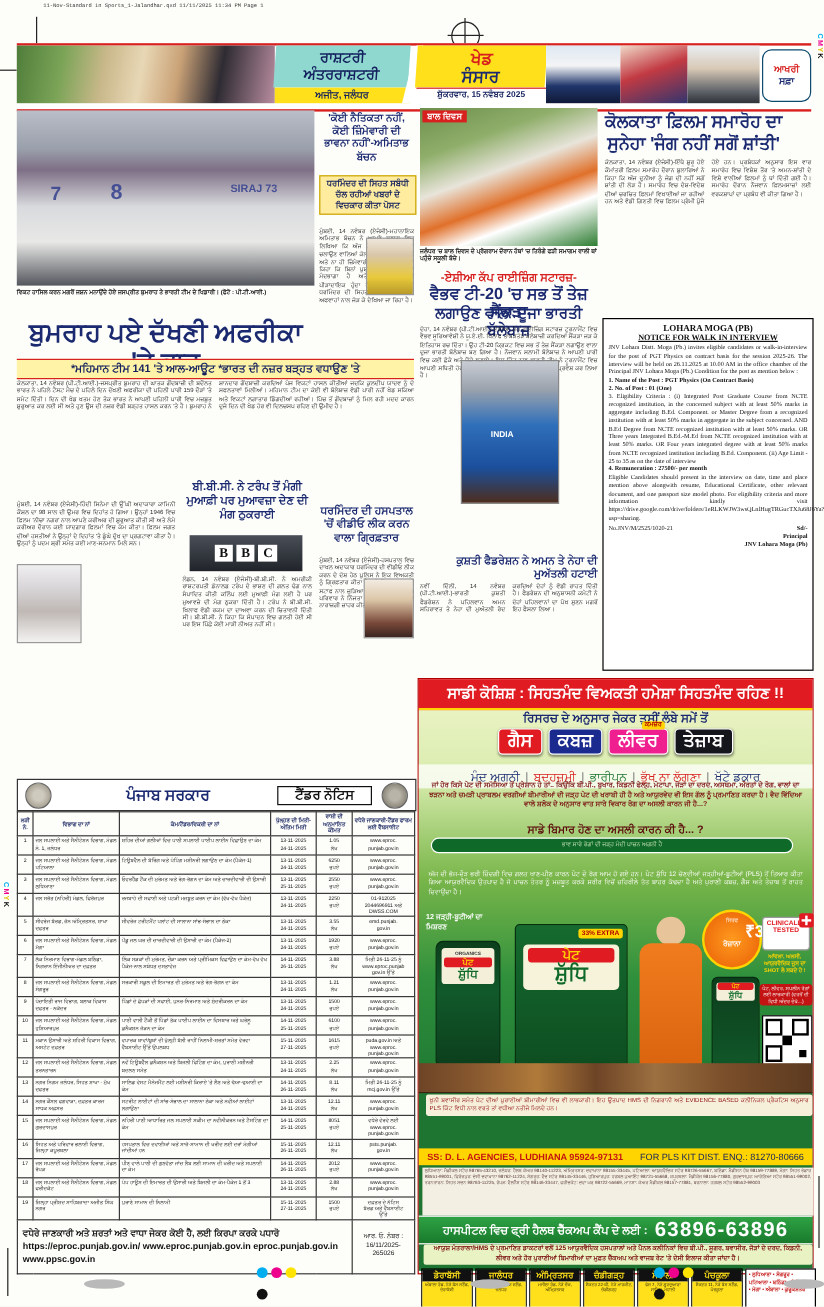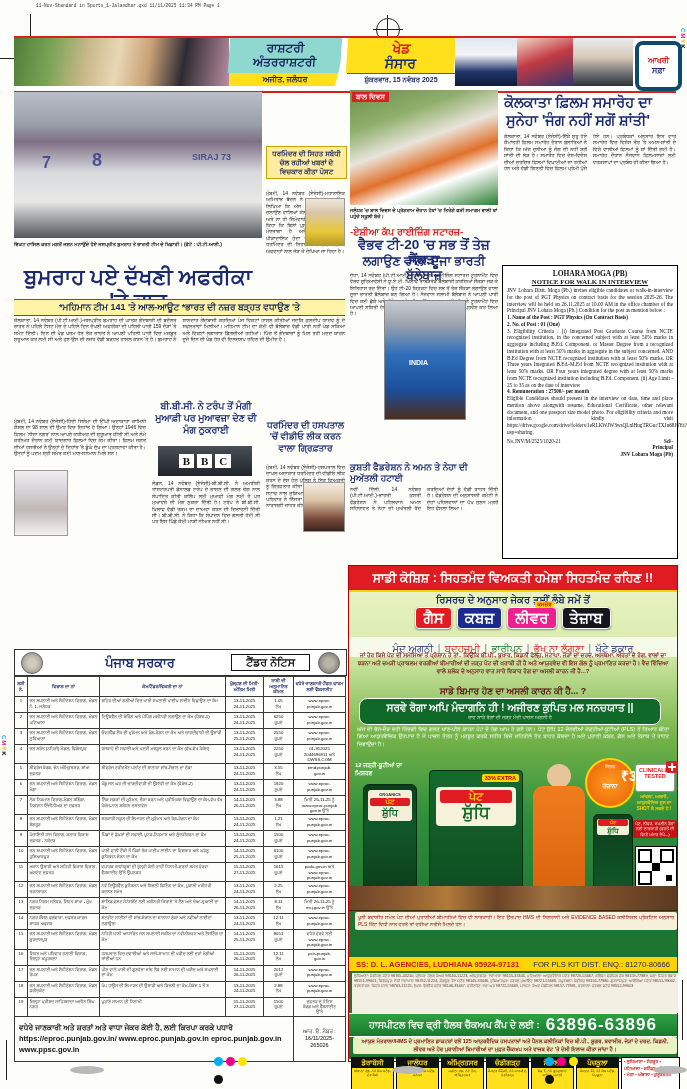--- a/index.html
+++ b/index.html
@@ -3,21 +3,21 @@
 <meta charset="utf-8">
 <style>
   html,body{margin:0;padding:0;background:#e9e9e6;}
   #page{position:relative;width:687px;height:1089px;background:#fdfdfa;font-family:"Liberation Sans",sans-serif;overflow:hidden;margin:0 auto;color:#111;}
   .abs{position:absolute;}
   .photo{background-size:cover;overflow:hidden;}
   .cap{font-size:5px;line-height:1.2;color:#111;}
   .body-txt{font-size:5px;line-height:1.28;text-align:justify;color:#1c1c1c;}
   .navy{color:#1b2a70;}
   .red{color:#d8201f;}
-  .kicker{font-weight:bold;color:#d8201f;text-align:left;}
+  .kicker{font-weight:bold;color:#d8201f;text-align:center;}
   .two-col{column-count:2;column-gap:6px;}
   
   .mast-box{display:flex;flex-direction:column;align-items:center;justify-content:center;font-weight:bold;text-align:center;}
   
   table.tender{border-collapse:collapse;width:331px;table-layout:fixed;}
   table.tender td,table.tender th{border:0.6px solid #3a3a3a;padding:1px 1.5px;font-size:4.3px;line-height:1.25;vertical-align:top;overflow:hidden;}
   table.tender th{font-weight:bold;color:#14215e;text-align:center;vertical-align:middle;font-size:4.6px;}
   td.c{text-align:center;}
   td.pre{white-space:pre-line;text-align:center;}
   tr.data-row{height:16px;}
@@ -66,56 +66,57 @@
     <div class="abs" style="left:215px;top:35px;width:112px;height:13px;background:#ffe01a;color:#14215e;font-weight:bold;font-size:8px;text-align:center;line-height:13px;">ਅਜੀਤ, ਜਲੰਧਰ</div>
     <div class="abs" style="left:327px;top:0;width:6px;height:48px;background:#fff;transform:skewX(-14deg);"></div>
     <div class="abs mast-box" style="left:333px;top:0;width:108px;height:35px;background:#ffe01a;font-size:14px;line-height:1.05;transform:skewX(-4deg);">
       <span class="red">ਖੇਡ</span>
       <span class="navy">ਸੰਸਾਰ</span>
     </div>
     <div class="abs" style="left:333px;top:35px;width:108px;height:13px;background:#fff;border-top:1px solid #d8201f;color:#14215e;font-weight:bold;font-size:7px;text-align:center;line-height:12px;">ਸ਼ੁੱਕਰਵਾਰ, 15 ਨਵੰਬਰ 2025</div>
     <div class="abs photo" style="left:441px;top:0;width:62px;height:48px;background:linear-gradient(180deg,#dfe8f2 0%,#f3f4f6 35%,#20366b 70%,#101a38 100%);"></div>
     <div class="abs photo" style="left:503px;top:0;width:56px;height:48px;background:linear-gradient(160deg,#f0d9c8 0%,#c23a43 45%,#32356e 100%);"></div>
     <div class="abs photo" style="left:559px;top:0;width:60px;height:48px;background:linear-gradient(180deg,#e9edf1 0%,#d8c9b6 40%,#5d6168 80%,#2f3237 100%);"></div>
-    <div class="abs mast-box" style="left:621px;top:3px;width:39px;height:42px;background:#fff;border-radius:8px;border:4px solid #0c4a6e;font-size:8px;line-height:1.3;">
+    <div class="abs mast-box" style="left:621px;top:3px;width:39px;height:42px;background:#fff;border-radius:8px;border:1px solid #0c4a6e;font-size:8px;line-height:1.3;">
       <span class="red">ਆਖਰੀ</span>
       <span class="navy">ਸਫ਼ਾ</span>
     </div>
   </div>
 
   <div class="abs photo" style="left:14px;top:92px;width:248px;height:146px;background:linear-gradient(180deg,#b9bec7 0%,#9aa0ab 22%,#7e6f86 34%,#d8dadd 55%,#e8e8e6 75%,#54575e 100%);">
     <span class="abs" style="left:28px;top:62px;color:#2c3a8c;font-weight:bold;font-size:16px;opacity:.8;">7</span>
     <span class="abs" style="left:78px;top:58px;color:#2c3a8c;font-weight:bold;font-size:18px;opacity:.8;">8</span>
     <span class="abs" style="left:178px;top:60px;color:#2c3a8c;font-weight:bold;font-size:9px;opacity:.8;">SIRAJ 73</span>
   </div>
   <div class="abs cap" style="left:14px;top:241px;width:248px;font-weight:bold;">ਵਿਕਟ ਹਾਸਿਲ ਕਰਨ ਮਗਰੋਂ ਜਸ਼ਨ ਮਨਾਉਂਦੇ ਹੋਏ ਜਸਪ੍ਰੀਤ ਬੁਮਰਾਹ ਤੇ ਭਾਰਤੀ ਟੀਮ ਦੇ ਖਿਡਾਰੀ। (ਫੋਟੋ : ਪੀ.ਟੀ.ਆਈ.)</div>
   <div class="abs navy" style="left:14px;top:266px;width:248px;font-size:21.5px;font-weight:bold;text-align:center;line-height:1.1;">ਬੁਮਰਾਹ ਪਏ ਦੱਖਣੀ ਅਫਰੀਕਾ 'ਤੇ ਭਾਰੂ</div>
   <div class="abs" style="left:14px;top:299px;width:331px;background:#fff3a8;border-top:1px solid #d8201f;border-bottom:1px solid #d8201f;color:#14215e;font-weight:bold;font-size:9px;text-align:center;padding:2px 0;">*ਮਹਿਮਾਨ ਟੀਮ 141 'ਤੇ ਆਲ-ਆਊਟ  *ਭਾਰਤ ਦੀ ਨਜ਼ਰ ਬੜ੍ਹਤ ਵਧਾਉਣ 'ਤੇ</div>
   <div class="abs body-txt two-col" style="left:14px;top:317px;width:331px;height:78px;">ਕੋਲਕਾਤਾ, 14 ਨਵੰਬਰ (ਪੀ.ਟੀ.ਆਈ.)-ਜਸਪ੍ਰੀਤ ਬੁਮਰਾਹ ਦੀ ਘਾਤਕ ਗੇਂਦਬਾਜ਼ੀ ਦੀ ਬਦੌਲਤ ਭਾਰਤ ਨੇ ਪਹਿਲੇ ਟੈਸਟ ਮੈਚ ਦੇ ਪਹਿਲੇ ਦਿਨ ਦੱਖਣੀ ਅਫਰੀਕਾ ਦੀ ਪਹਿਲੀ ਪਾਰੀ 159 ਦੌੜਾਂ 'ਤੇ ਸਮੇਟ ਦਿੱਤੀ। ਦਿਨ ਦੀ ਖੇਡ ਖਤਮ ਹੋਣ ਤੱਕ ਭਾਰਤ ਨੇ ਆਪਣੀ ਪਹਿਲੀ ਪਾਰੀ ਵਿਚ ਮਜ਼ਬੂਤ ਸ਼ੁਰੂਆਤ ਕਰ ਲਈ ਸੀ ਅਤੇ ਹੁਣ ਉਸ ਦੀ ਨਜ਼ਰ ਵੱਡੀ ਬੜ੍ਹਤ ਹਾਸਲ ਕਰਨ 'ਤੇ ਹੈ। ਬੁਮਰਾਹ ਨੇ ਸ਼ਾਨਦਾਰ ਗੇਂਦਬਾਜ਼ੀ ਕਰਦਿਆਂ ਪੰਜ ਵਿਕਟਾਂ ਹਾਸਲ ਕੀਤੀਆਂ ਜਦਕਿ ਕੁਲਦੀਪ ਯਾਦਵ ਨੂੰ ਦੋ ਸਫਲਤਾਵਾਂ ਮਿਲੀਆਂ। ਮਹਿਮਾਨ ਟੀਮ ਦਾ ਕੋਈ ਵੀ ਬੱਲੇਬਾਜ਼ ਵੱਡੀ ਪਾਰੀ ਨਹੀਂ ਖੇਡ ਸਕਿਆ ਅਤੇ ਵਿਕਟਾਂ ਲਗਾਤਾਰ ਡਿੱਗਦੀਆਂ ਰਹੀਆਂ। ਪਿੱਚ ਤੋਂ ਗੇਂਦਬਾਜ਼ਾਂ ਨੂੰ ਮਿਲ ਰਹੀ ਮਦਦ ਕਾਰਨ ਦੂਜੇ ਦਿਨ ਦੀ ਖੇਡ ਹੋਰ ਵੀ ਦਿਲਚਸਪ ਰਹਿਣ ਦੀ ਉਮੀਦ ਹੈ।</div>
 
+  <div class="abs navy" style="left:266px;top:93px;width:79px;font-size:8.6px;font-weight:bold;text-align:center;line-height:1.25;">'ਕੋਈ ਨੈਤਿਕਤਾ ਨਹੀਂ, ਕੋਈ ਜ਼ਿੰਮੇਵਾਰੀ ਦੀ ਭਾਵਨਾ ਨਹੀਂ'-ਅਮਿਤਾਭ ਬੱਚਨ</div>
   <div class="abs" style="left:266px;top:146px;width:75px;background:#ffec9e;border:1px solid #c9a400;color:#14215e;font-weight:bold;font-size:7px;text-align:center;padding:2px;line-height:1.3;">ਧਰਮਿੰਦਰ ਦੀ ਸਿਹਤ ਸਬੰਧੀ ਚੱਲ ਰਹੀਆਂ ਖਬਰਾਂ ਦੇ ਵਿਚਕਾਰ ਕੀਤਾ ਪੋਸਟ</div>
   <div class="abs body-txt" style="left:266px;top:190px;width:79px;height:105px;">
     <span class="abs photo" style="right:0;top:8px;width:38px;height:46px;background:linear-gradient(180deg,#efe7dc 0%,#d9c6a8 30%,#e8c93a 70%,#b89a2a 100%);border:0.5px solid #999;"></span>
     <span>ਮੁੰਬਈ, 14 ਨਵੰਬਰ (ਏਜੰਸੀ)-ਮਹਾਨਾਇਕ ਅਮਿਤਾਭ ਬੱਚਨ ਨੇ ਆਪਣੇ ਬਲਾਗ ਵਿਚ ਲਿਖਿਆ ਕਿ ਅੱਜ ਦੇ ਦੌਰ ਵਿਚ ਖਬਰਾਂ ਚਲਾਉਣ ਵਾਲਿਆਂ ਕੋਲ ਨਾ ਕੋਈ ਨੈਤਿਕਤਾ ਹੈ ਅਤੇ ਨਾ ਹੀ ਜ਼ਿੰਮੇਵਾਰੀ ਦੀ ਭਾਵਨਾ। ਉਨ੍ਹਾਂ ਕਿਹਾ ਕਿ ਬਿਨਾਂ ਪੁਸ਼ਟੀ ਖਬਰਾਂ ਫੈਲਾਉਣਾ ਮੰਦਭਾਗਾ ਹੈ ਅਤੇ ਪਰਿਵਾਰਾਂ ਲਈ ਪੀੜਾਦਾਇਕ ਹੁੰਦਾ ਹੈ। ਇਸ ਪੋਸਟ ਨੂੰ ਧਰਮਿੰਦਰ ਦੀ ਸਿਹਤ ਬਾਰੇ ਚੱਲ ਰਹੀਆਂ ਅਫਵਾਹਾਂ ਨਾਲ ਜੋੜ ਕੇ ਦੇਖਿਆ ਜਾ ਰਿਹਾ ਹੈ।</span>
   </div>
 
   <div class="abs photo" style="left:350px;top:90px;width:148px;height:115px;background:linear-gradient(160deg,#6d8f4e 0%,#8fae6a 25%,#e8e4da 45%,#e0702a 62%,#ffffff 75%,#2e7d32 100%);">
     <span class="abs" style="left:2px;top:2px;background:#d8201f;color:#fff;font-weight:bold;font-size:7px;padding:1px 4px;">ਬਾਲ ਦਿਵਸ</span>
   </div>
   <div class="abs cap" style="left:350px;top:207px;width:148px;font-weight:bold;">ਜਲੰਧਰ 'ਚ ਬਾਲ ਦਿਵਸ ਦੇ ਪ੍ਰੋਗਰਾਮ ਦੌਰਾਨ ਹੱਥਾਂ 'ਚ ਤਿਰੰਗੇ ਫੜੀ ਸਮਾਗਮ ਵਾਲੀ ਥਾਂ ਪਹੁੰਚੇ ਸਕੂਲੀ ਬੱਚੇ।</div>
   <div class="abs kicker" style="left:350px;top:226px;width:148px;font-size:9.5px;">-ਏਸ਼ੀਆ ਕੱਪ ਰਾਈਜ਼ਿੰਗ ਸਟਾਰਜ਼-</div>
   <div class="abs navy" style="left:350px;top:238px;width:148px;font-size:13.5px;font-weight:bold;text-align:center;line-height:1.1;">ਵੈਭਵ ਟੀ-20 'ਚ ਸਭ ਤੋਂ ਤੇਜ਼ ਸੈਂਕੜਾ</div>
   <div class="abs navy" style="left:350px;top:255px;width:148px;font-size:12.5px;font-weight:bold;text-align:center;line-height:1.1;">ਲਗਾਉਣ ਵਾਲਾ ਦੂਜਾ ਭਾਰਤੀ ਬੱਲੇਬਾਜ਼</div>
   <div class="abs body-txt" style="left:350px;top:272px;width:148px;height:185px;">
     <span class="abs photo" style="left:34px;top:28px;width:80px;height:118px;background:linear-gradient(180deg,#c9cdd4 0%,#9aa2ad 20%,#2f6fba 45%,#1b4f9c 75%,#4d2e1e 100%);border:0.5px solid #888;">
       <span class="abs" style="left:24px;top:58px;color:#fff;font-weight:bold;font-size:7px;">INDIA</span>
     </span>
     <span>ਦੋਹਾ, 14 ਨਵੰਬਰ (ਪੀ.ਟੀ.ਆਈ.)-ਏਸ਼ੀਆ ਕੱਪ ਰਾਈਜ਼ਿੰਗ ਸਟਾਰਜ਼ ਟੂਰਨਾਮੈਂਟ ਵਿਚ ਵੈਭਵ ਸੂਰਿਆਵੰਸ਼ੀ ਨੇ ਯੂ.ਏ.ਈ. ਖਿਲਾਫ ਤਾਬੜਤੋੜ ਬੱਲੇਬਾਜ਼ੀ ਕਰਦਿਆਂ ਸੈਂਕੜਾ ਜੜ ਕੇ ਇਤਿਹਾਸ ਰਚ ਦਿੱਤਾ। ਉਹ ਟੀ-20 ਕ੍ਰਿਕਟ ਵਿਚ ਸਭ ਤੋਂ ਤੇਜ਼ ਸੈਂਕੜਾ ਲਗਾਉਣ ਵਾਲਾ ਦੂਜਾ ਭਾਰਤੀ ਬੱਲੇਬਾਜ਼ ਬਣ ਗਿਆ ਹੈ। ਨੌਜਵਾਨ ਸਲਾਮੀ ਬੱਲੇਬਾਜ਼ ਨੇ ਆਪਣੀ ਪਾਰੀ ਵਿਚ ਕਈ ਛੱਕੇ ਅਤੇ ਚੌਕੇ ਲਗਾਏ। ਇਸ ਜਿੱਤ ਨਾਲ ਭਾਰਤੀ ਟੀਮ ਨੇ ਟੂਰਨਾਮੈਂਟ ਵਿਚ ਆਪਣੀ ਸਥਿਤੀ ਹੋਰ ਮਜ਼ਬੂਤ ਕਰ ਲਈ ਹੈ ਅਤੇ ਅਗਲੇ ਦੌਰ ਵਿਚ ਪ੍ਰਵੇਸ਼ ਕਰ ਲਿਆ ਹੈ।</span>
   </div>
-  <div class="abs navy" style="left:350px;top:462px;width:148px;font-size:9px;font-weight:bold;text-align:left;line-height:1.2;">ਕੁਸ਼ਤੀ ਫੈਡਰੇਸ਼ਨ ਨੇ ਅਮਨ ਤੇ ਨੇਹਾ ਦੀ ਮੁਅੱਤਲੀ ਹਟਾਈ</div>
+  <div class="abs navy" style="left:350px;top:462px;width:148px;font-size:9px;font-weight:bold;text-align:right;line-height:1.2;">ਕੁਸ਼ਤੀ ਫੈਡਰੇਸ਼ਨ ਨੇ ਅਮਨ ਤੇ ਨੇਹਾ ਦੀ ਮੁਅੱਤਲੀ ਹਟਾਈ</div>
   <div class="abs body-txt two-col" style="left:350px;top:486px;width:148px;height:72px;">ਨਵੀਂ ਦਿੱਲੀ, 14 ਨਵੰਬਰ (ਪੀ.ਟੀ.ਆਈ.)-ਭਾਰਤੀ ਕੁਸ਼ਤੀ ਫੈਡਰੇਸ਼ਨ ਨੇ ਪਹਿਲਵਾਨ ਅਮਨ ਸਹਿਰਾਵਤ ਤੇ ਨੇਹਾ ਦੀ ਮੁਅੱਤਲੀ ਰੱਦ ਕਰਦਿਆਂ ਦੋਹਾਂ ਨੂੰ ਵੱਡੀ ਰਾਹਤ ਦਿੱਤੀ ਹੈ। ਫੈਡਰੇਸ਼ਨ ਦੀ ਅਨੁਸ਼ਾਸਨੀ ਕਮੇਟੀ ਨੇ ਦੋਹਾਂ ਪਹਿਲਵਾਨਾਂ ਦਾ ਪੱਖ ਸੁਣਨ ਮਗਰੋਂ ਇਹ ਫੈਸਲਾ ਲਿਆ।</div>
 
   <div class="abs navy" style="left:492px;top:93px;width:172px;font-size:14.5px;font-weight:bold;text-align:center;line-height:1.25;">
     <div>ਕੋਲਕਾਤਾ ਫ਼ਿਲਮ ਸਮਾਰੋਹ ਦਾ</div>
     <div>ਸੁਨੇਹਾ 'ਜੰਗ ਨਹੀਂ ਸਗੋਂ ਸ਼ਾਂਤੀ'</div>
   </div>
   <div class="abs body-txt two-col" style="left:504px;top:133px;width:172px;height:128px;">ਕੋਲਕਾਤਾ, 14 ਨਵੰਬਰ (ਏਜੰਸੀ)-ਇੱਥੇ ਸ਼ੁਰੂ ਹੋਏ ਕੌਮਾਂਤਰੀ ਫ਼ਿਲਮ ਸਮਾਰੋਹ ਦੌਰਾਨ ਬੁਲਾਰਿਆਂ ਨੇ ਕਿਹਾ ਕਿ ਅੱਜ ਦੁਨੀਆ ਨੂੰ ਜੰਗ ਦੀ ਨਹੀਂ ਸਗੋਂ ਸ਼ਾਂਤੀ ਦੀ ਲੋੜ ਹੈ। ਸਮਾਰੋਹ ਵਿਚ ਦੇਸ਼-ਵਿਦੇਸ਼ ਦੀਆਂ ਚਰਚਿਤ ਫ਼ਿਲਮਾਂ ਵਿਖਾਈਆਂ ਜਾ ਰਹੀਆਂ ਹਨ ਅਤੇ ਵੱਡੀ ਗਿਣਤੀ ਵਿਚ ਫ਼ਿਲਮ ਪ੍ਰੇਮੀ ਪੁੱਜੇ ਹੋਏ ਹਨ। ਪ੍ਰਬੰਧਕਾਂ ਅਨੁਸਾਰ ਇਸ ਵਾਰ ਸਮਾਰੋਹ ਵਿਚ ਵਿਸ਼ੇਸ਼ ਤੌਰ 'ਤੇ ਅਮਨ-ਸ਼ਾਂਤੀ ਦੇ ਵਿਸ਼ੇ ਵਾਲੀਆਂ ਫ਼ਿਲਮਾਂ ਨੂੰ ਥਾਂ ਦਿੱਤੀ ਗਈ ਹੈ। ਸਮਾਰੋਹ ਦੌਰਾਨ ਨੌਜਵਾਨ ਫ਼ਿਲਮਸਾਜ਼ਾਂ ਲਈ ਵਰਕਸ਼ਾਪਾਂ ਦਾ ਪ੍ਰਬੰਧ ਵੀ ਕੀਤਾ ਗਿਆ ਹੈ।</div>
 
   <div class="abs notice" style="left:502px;top:265px;width:166px;height:286px;">
     <div class="t2">LOHARA MOGA (PB)</div>
@@ -442,21 +443,20 @@
       <div class="abs" style="left:0;top:45px;width:100%;text-align:center;background:rgba(255,255,255,.75);padding:1px 0;">
         <span class="sym navy">ਮੰਦ ਅਗਨੀ</span> <span class="sym" style="color:#777">|</span>
         <span class="sym red">ਬਦਹਜ਼ਮੀ</span> <span class="sym" style="color:#777">|</span>
         <span class="sym" style="color:#1d7531">ਭਾਰੀਪਨ</span> <span class="sym" style="color:#777">|</span>
         <span class="sym red">ਭੁੱਖ ਨਾ ਲੱਗਣਾ</span> <span class="sym" style="color:#777">|</span>
         <span class="sym navy">ਖੱਟੇ ਡਕਾਰ</span>
       </div>
       <div class="abs" style="left:6px;top:60px;width:316px;color:#7a1010;font-size:5.8px;line-height:1.35;text-align:center;font-weight:bold;">ਜਾਂ ਹੋਰ ਕਿਸੇ ਪੇਟ ਦੀ ਸਮੱਸਿਆ ਤੋਂ ਪ੍ਰੇਸ਼ਾਨ ਹੋ ਤਾਂ.. ਕਿਉਂਕਿ ਬੀ.ਪੀ., ਬੁਖਾਰ, ਕਿਡਨੀ ਫੇਲ੍ਹ, ਮੋਟਾਪਾ, ਜੋੜਾਂ ਦਾ ਦਰਦ, ਅਸਥਮਾ, ਔਰਤਾਂ ਦੇ ਰੋਗ, ਵਾਲਾਂ ਦਾ ਝੜਨਾ ਅਤੇ ਚਮੜੀ ਪ੍ਰਾਬਲਮ ਵਰਗੀਆਂ ਬੀਮਾਰੀਆਂ ਦੀ ਜੜ੍ਹ ਪੇਟ ਦੀ ਖਰਾਬੀ ਹੀ ਹੈ ਅਤੇ ਆਯੁਰਵੇਦ ਵੀ ਇਸ ਗੱਲ ਨੂੰ ਪ੍ਰਮਾਣਿਤ ਕਰਦਾ ਹੈ। ਵੈਦ ਵਿੱਦਿਆ ਵਾਲੇ ਸ਼ਲੋਕ ਦੇ ਅਨੁਸਾਰ ਵਾਤ ਸਾਰੇ ਵਿਕਾਰ ਰੋਗ ਦਾ ਅਸਲੀ ਕਾਰਨ ਜੀ ਹੈ...?</div>
       <div class="abs" style="left:0;top:94px;width:100%;text-align:center;color:#5c0d0d;font-weight:bold;font-size:9px;">ਸਾਡੇ ਬਿਮਾਰ ਹੋਣ ਦਾ ਅਸਲੀ ਕਾਰਨ ਕੀ ਹੈ... ?</div>
       <div class="abs" style="left:10px;top:106px;width:300px;background:#0f6a2a;border:1.5px solid #fff;border-radius:8px;color:#fff;text-align:center;padding:2px 0 3px;">
-        <div style="font-weight:bold;font-size:10.5px;">ਸਰਵੇ ਰੋਗਾ ਅਪਿ ਮੰਦਾਗਨਿ ਹੀ ! ਅਜੀਰਣ ਕੁਪਿਤ ਮਲ ਸਨਚਯਾਤ ||</div>
         <div style="font-size:5px;color:#cfe9b9;">ਭਾਵ ਸਾਰੇ ਰੋਗਾਂ ਦੀ ਜੜ੍ਹ ਮੰਦੀ ਪਾਚਨ ਅਗਨੀ ਹੈ</div>
       </div>
       <div class="abs" style="left:8px;top:134px;width:312px;color:#fff;font-size:5.4px;line-height:1.35;text-align:justify;">ਅੱਜ ਦੀ ਭੱਜ-ਦੌੜ ਭਰੀ ਜ਼ਿੰਦਗੀ ਵਿਚ ਗਲਤ ਖਾਣ-ਪੀਣ ਕਾਰਨ ਪੇਟ ਦੇ ਰੋਗ ਆਮ ਹੋ ਗਏ ਹਨ। ਪੇਟ ਸ਼ੁੱਧਿ 12 ਚੋਣਵੀਆਂ ਜੜ੍ਹੀਆਂ-ਬੂਟੀਆਂ (PLS) ਤੋਂ ਤਿਆਰ ਕੀਤਾ ਗਿਆ ਆਯੁਰਵੈਦਿਕ ਉਤਪਾਦ ਹੈ ਜੋ ਪਾਚਨ ਤੰਤਰ ਨੂੰ ਮਜ਼ਬੂਤ ਕਰਕੇ ਸਰੀਰ ਵਿਚੋਂ ਜ਼ਹਿਰੀਲੇ ਤੱਤ ਬਾਹਰ ਕੱਢਦਾ ਹੈ ਅਤੇ ਪੁਰਾਣੀ ਕਬਜ਼, ਗੈਸ ਅਤੇ ਤੇਜ਼ਾਬ ਤੋਂ ਰਾਹਤ ਦਿਵਾਉਂਦਾ ਹੈ।</div>
 
       <div class="abs" style="left:0;top:170px;width:328px;height:148px;">
         <div class="abs" style="left:6px;top:0;color:#fff;font-size:6px;font-weight:bold;width:52px;line-height:1.3;">12 ਜੜ੍ਹੀ-ਬੂਟੀਆਂ ਦਾ ਮਿਸ਼ਰਣ</div>
 
         <div class="abs" style="left:14px;top:22px;width:52px;height:104px;background:linear-gradient(180deg,#0c3e1c 0%,#11592a 40%,#0c3e1c 100%);border-radius:6px;border:1px solid #062a12;">
           <div style="margin:5px 4px 0;background:#f4efd9;border-radius:3px;text-align:center;padding:2px 0;">
             <div style="font-size:4px;color:#333;font-weight:bold;">ORGANICS</div>

